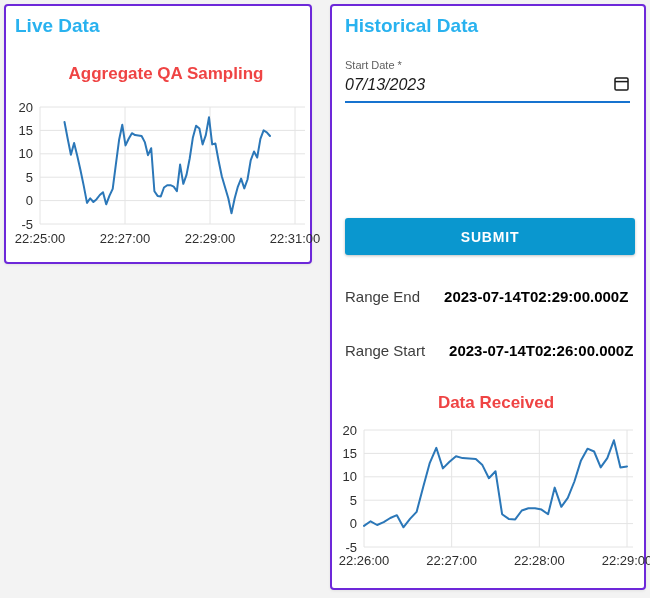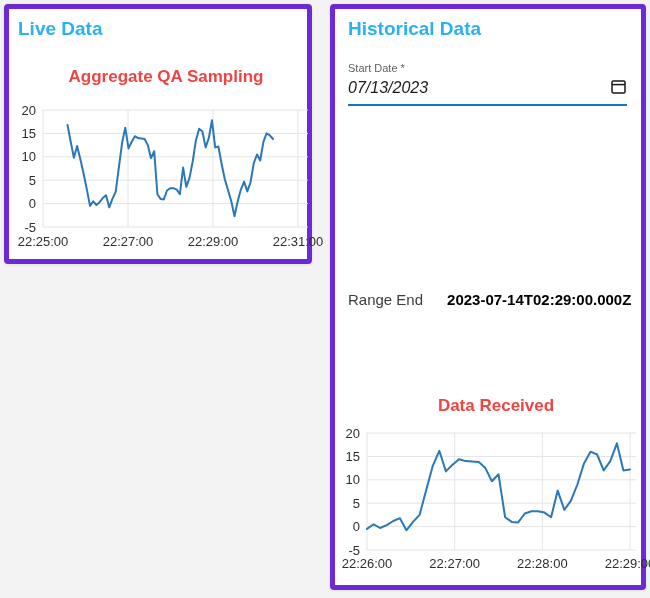--- a/index.html
+++ b/index.html
@@ -3,21 +3,21 @@
 <meta charset="utf-8">
 <style>
   html,body{margin:0;padding:0;}
   body{
     width:650px;height:598px;position:relative;overflow:hidden;
     background:#f3f3f3;
     font-family:"Liberation Sans","DejaVu Sans",sans-serif;
     -webkit-font-smoothing:antialiased;
   }
   .card{
-    position:absolute;background:#ffffff;border:5px solid #6d28d9;
+    position:absolute;background:#ffffff;border:2px solid #6d28d9;
     border-radius:4px;box-shadow:0 1px 3px rgba(0,0,0,0.07);
     box-sizing:border-box;
   }
   #live-card{left:4px;top:4px;width:308px;height:260px;}
   #hist-card{left:330px;top:4px;width:316px;height:586px;}
   .panel-title{
     position:absolute;font-size:19px;font-weight:bold;color:#29b2ef;
     white-space:nowrap;
   }
   #live-card .panel-title{left:9px;top:9px;}
@@ -100,24 +100,29 @@
         <svg width="17" height="17" viewBox="0 0 17 17">
           <rect x="2" y="3" width="13" height="12" rx="1.3" fill="none" stroke="#1a1a1a" stroke-width="1.5"></rect>
           <line x1="2" y1="6.6" x2="15" y2="6.6" stroke="#1a1a1a" stroke-width="1.5"></line>
         </svg>
       </span>
     </div>
   </div>
 
 
 
+  <button id="submit-btn">SUBMIT</button>
 
   <div class="range-row" id="range-end-row">
     <span class="range-label">Range End</span>
     <span class="range-value">2023-07-14T02:29:00.000Z</span>
+  </div>
+  <div class="range-row" id="range-start-row">
+    <span class="range-label">Range Start</span>
+    <span class="range-value">2023-07-14T02:26:00.000Z</span>
   </div>
 
   <div class="chart-title" id="recv-chart-title">Data Received</div>
   <svg class="chart" id="recv-chart" viewBox="0 0 316 158">
       <line x1="32" y1="6" x2="301" y2="6" stroke="#e4e4e4" stroke-width="1"></line>
       <text x="25" y="10.5" text-anchor="end" fill="#2e2e2e" font-size="13px">20</text>
       <line x1="32" y1="29.4" x2="301" y2="29.4" stroke="#e4e4e4" stroke-width="1"></line>
       <text x="25" y="33.9" text-anchor="end" fill="#2e2e2e" font-size="13px">15</text>
       <line x1="32" y1="52.8" x2="301" y2="52.8" stroke="#e4e4e4" stroke-width="1"></line>
       <text x="25" y="57.3" text-anchor="end" fill="#2e2e2e" font-size="13px">10</text>

